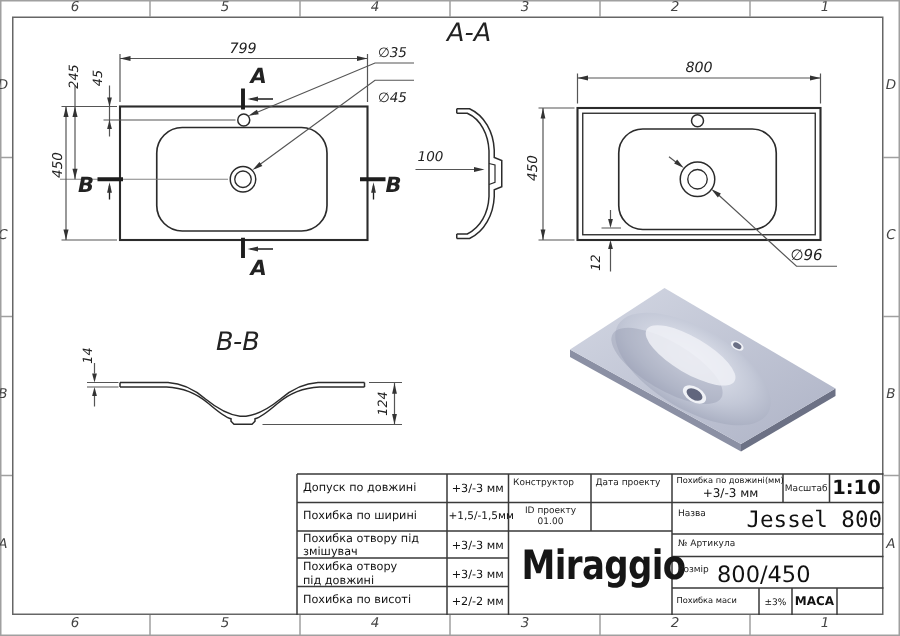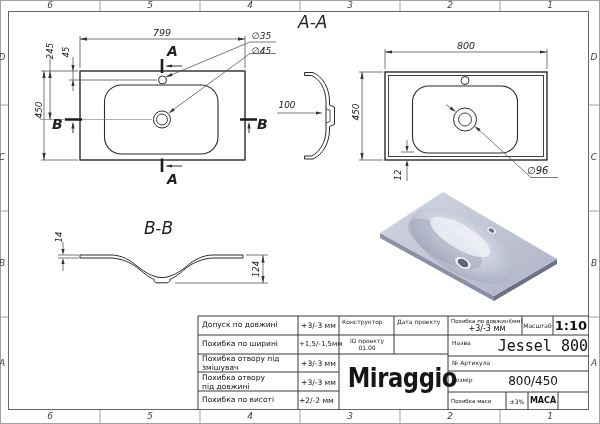--- a/index.html
+++ b/index.html
@@ -179,21 +179,21 @@
 <div class="zone" style="left:588px;top:52px;width:12px">D</div>
 <div class="zone" style="left:588px;top:152px;width:12px">C</div>
 <div class="zone" style="left:588px;top:258px;width:12px">B</div>
 <div class="zone" style="left:588px;top:358px;width:12px">A</div>
 
 <div class="lbl" style="left:148px;top:27px;width:28px;font-size:9.5px">799</div>
 <div class="lbl rot" style="left:26px;top:105px;width:26px;font-size:9px">450</div>
 <div class="lbl rot" style="left:37px;top:46px;width:26px;font-size:8.5px">245</div>
 <div class="lbl rot" style="left:57px;top:47px;width:18px;font-size:8.5px">45</div>
 <div class="lbl" style="left:252px;top:31px;font-size:9px">∅35</div>
-<div class="lbl" style="left:252px;top:46px;font-size:9px">∅45</div>
+<div class="lbl" style="left:252px;top:61px;font-size:9px">∅45</div>
 <div class="lbl" style="left:167px;top:43px;font-size:14px;font-weight:600">A</div>
 <div class="lbl" style="left:167px;top:171px;font-size:14px;font-weight:600">A</div>
 <div class="lbl" style="left:52px;top:116px;font-size:14px;font-weight:600">B</div>
 <div class="lbl" style="left:257px;top:116px;font-size:14px;font-weight:600">B</div>
 <div class="lbl" style="left:274px;top:100px;width:26px;font-size:9px">100</div>
 
 <div class="lbl" style="left:298px;top:12px;font-size:17px;font-weight:500">A-A</div>
 <div class="lbl" style="left:452px;top:40px;width:28px;font-size:9.5px">800</div>
 <div class="lbl rot" style="left:343px;top:107px;width:26px;font-size:9px">450</div>
 <div class="lbl rot" style="left:390px;top:170px;width:16px;font-size:8.5px">12</div>
@@ -205,34 +205,34 @@
 
 <div class="tb tb-lab" style="left:202px;top:321px;width:94px">Допуск по довжині</div>
 <div class="tb" style="left:299px;top:321px;width:39px;text-align:center;font-size:7.5px">+3/-3 мм</div>
 <div class="tb tb-lab" style="left:202px;top:340px;width:94px">Похибка по ширині</div>
 <div class="tb" style="left:299px;top:340px;width:18px;text-align:center;font-size:7px">+1,5/-1,5мм</div>
 <div class="tb tb-lab" style="left:202px;top:355px;width:90px">Похибка отвору під змішувач</div>
 <div class="tb" style="left:299px;top:359px;width:39px;text-align:center;font-size:7.5px">+3/-3 мм</div>
 <div class="tb tb-lab" style="left:202px;top:374px;width:70px">Похибка отвору під довжині</div>
 <div class="tb" style="left:299px;top:378px;width:39px;text-align:center;font-size:7.5px">+3/-3 мм</div>
 <div class="tb tb-lab" style="left:202px;top:396px;width:94px">Похибка по висоті</div>
-<div class="tb" style="left:299px;top:396px;width:16px;text-align:center;font-size:7.5px">+2/-2 мм</div>
+<div class="tb" style="left:299px;top:396px;width:39px;text-align:center;font-size:7.5px">+2/-2 мм</div>
 
 <div class="tb tb-small" style="left:342px;top:318px">Конструктор</div>
 <div class="tb tb-small" style="left:397px;top:318px">Дата проекту</div>
 <div class="tb tb-small" style="left:341px;top:337px;width:52px;text-align:center">ID проекту</div>
 <div class="tb tb-small" style="left:341px;top:344px;width:52px;text-align:center">01.00</div>
 <div class="tb brand" style="left:339px;top:362px;width:109px">Miraggio</div>
 
 <div class="tb" style="left:451px;top:318px;width:72px;font-size:5.5px">Похибка по довжині(мм)</div>
 <div class="tb" style="left:451px;top:324px;width:72px;text-align:center;font-size:8px">+3/-3 мм</div>
 <div class="tb tb-small" style="left:522px;top:322px;width:31px;text-align:center">Масштаб</div>
 <div class="tb" style="left:553px;top:318px;width:36px;text-align:center;font-size:13px;font-weight:600">1:10</div>
 <div class="tb tb-small" style="left:452px;top:339px">Назва</div>
 <div class="tb mono" style="left:468px;top:337px;width:120px;text-align:right;font-size:15px">Jessel 800</div>
 <div class="tb tb-small" style="left:452px;top:359px">№ Артикула</div>
 <div class="tb tb-small" style="left:452px;top:376px">Розмір</div>
-<div class="tb" style="left:478px;top:374px;width:80px;text-align:right;font-size:12px">800/450</div>
+<div class="tb" style="left:478px;top:374px;width:80px;text-align:left;font-size:15px">800/450</div>
 <div class="tb" style="left:451px;top:398px;width:54px;font-size:5.5px">Похибка маси</div>
 <div class="tb" style="left:506px;top:398px;width:22px;text-align:center;font-size:6px">±3%</div>
 <div class="tb" style="left:528px;top:396px;width:30px;text-align:center;font-size:8px;font-weight:600">МАСА</div>
 
 </div>
 
 </body></html>

